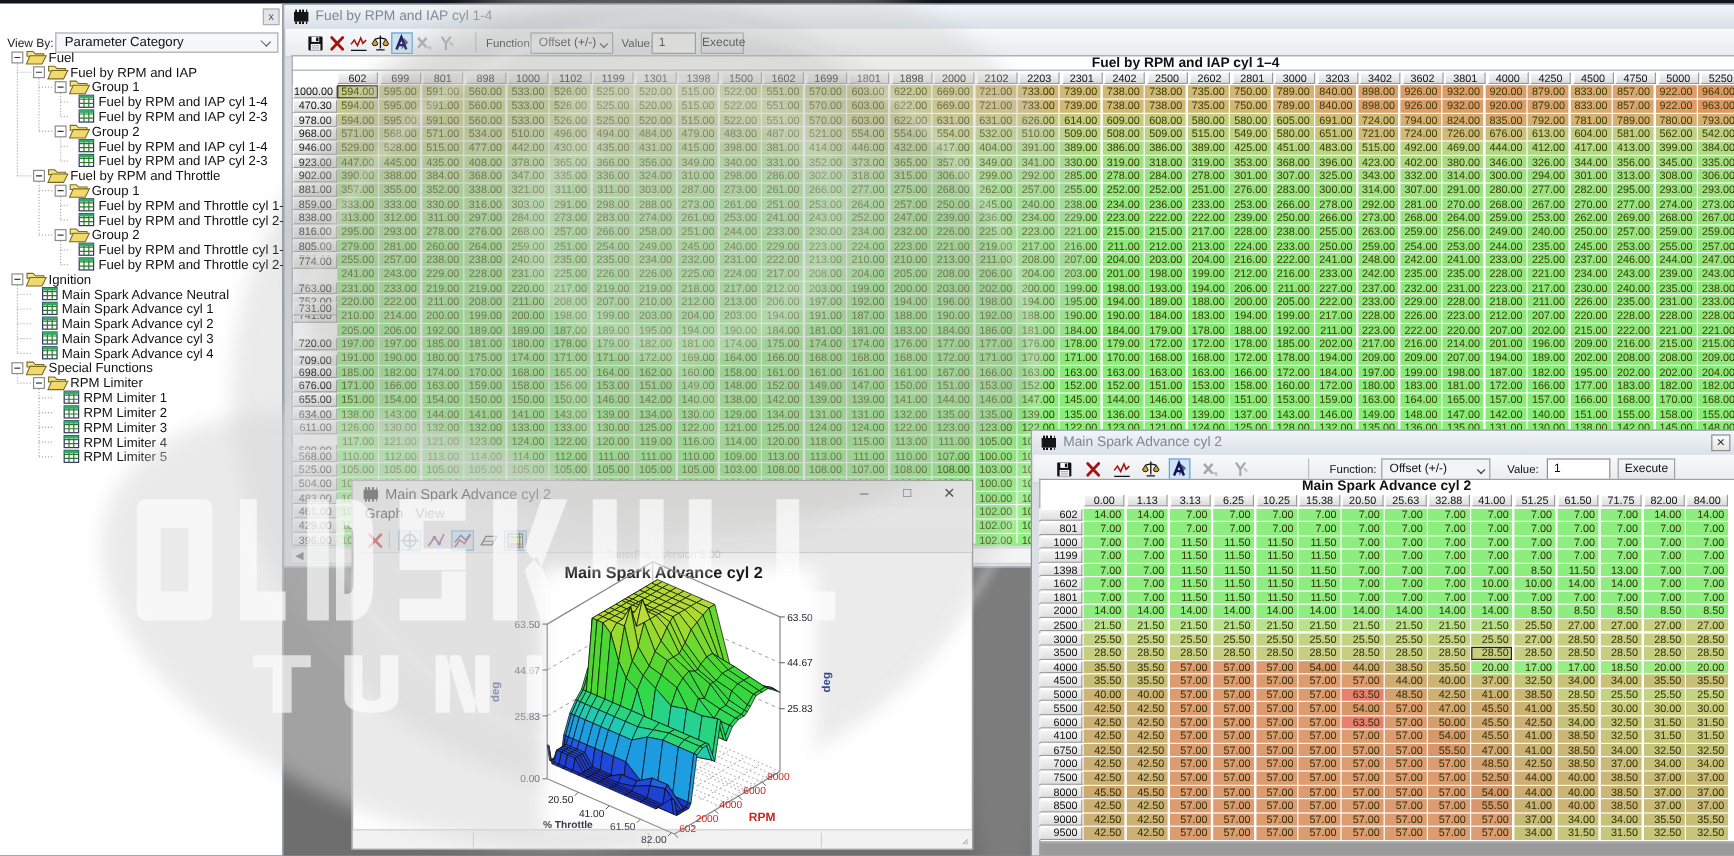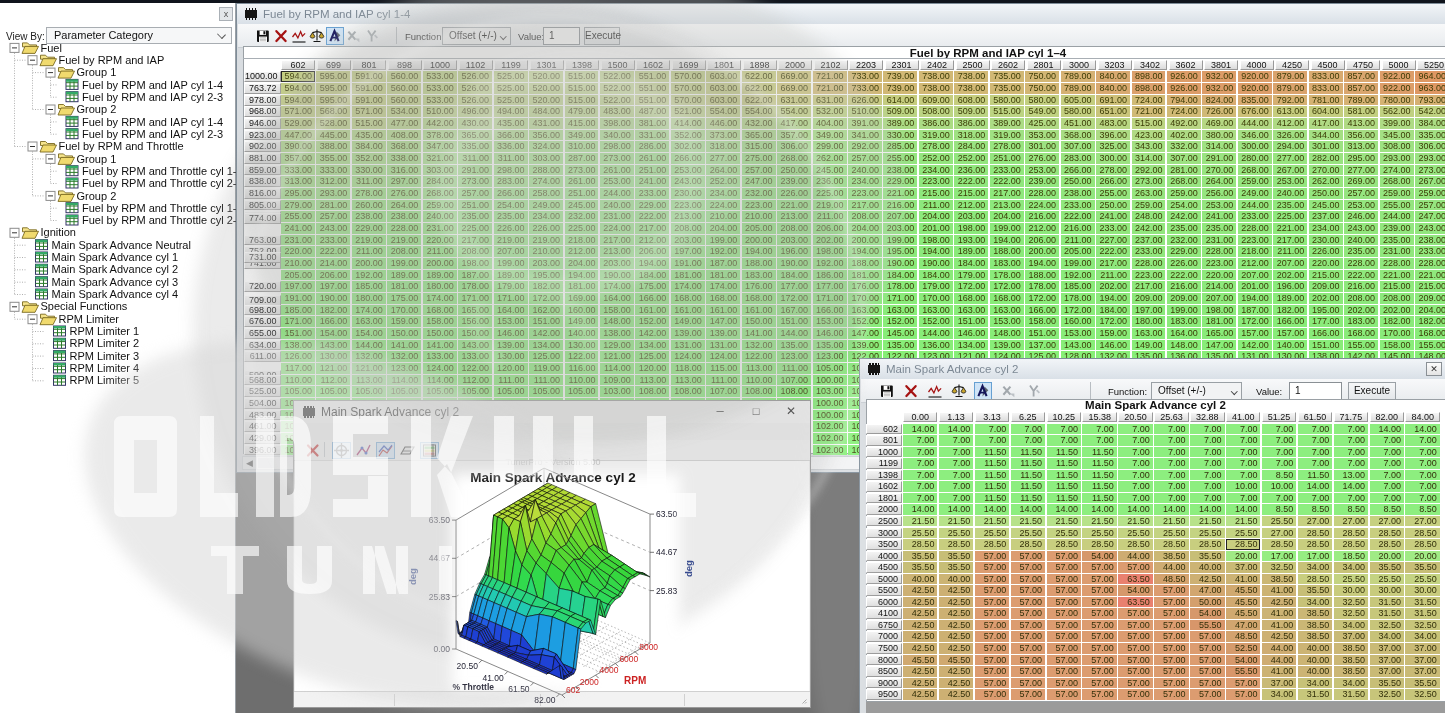--- a/index.html
+++ b/index.html
@@ -115,21 +115,21 @@
         <span class="vinput" style="left:305px;width:37px">1</span>
         <span class="exbtn" style="left:346px;width:36px">Execute</span>
       </div>
   <div id="fclient"></div>
 </div>
 <div class="abs" id="ftitle" style="left:236px;top:47px;width:1504px;text-align:center;font-size:11.5px;font-weight:bold">Fuel by RPM and IAP cyl 1–4</div>
 <div class="abs" style="left:243px;top:58px;width:1202px;height:1px;background:#a8aeb4"></div>
 <div class="fhd" style="left:281.0px;top:60px"><b style="width:34.0px">602</b><b style="width:34.0px">699</b><b style="width:34.0px">801</b><b style="width:34.0px">898</b><b style="width:34.0px">1000</b><b style="width:34.0px">1102</b><b style="width:34.0px">1199</b><b style="width:34.0px">1301</b><b style="width:34.0px">1398</b><b style="width:34.0px">1500</b><b style="width:34.0px">1602</b><b style="width:34.0px">1699</b><b style="width:34.0px">1801</b><b style="width:34.0px">1898</b><b style="width:34.0px">2000</b><b style="width:34.0px">2102</b><b style="width:34.0px">2203</b><b style="width:34.0px">2301</b><b style="width:34.0px">2402</b><b style="width:34.0px">2500</b><b style="width:34.0px">2602</b><b style="width:34.0px">2801</b><b style="width:34.0px">3000</b><b style="width:34.0px">3203</b><b style="width:34.0px">3402</b><b style="width:34.0px">3602</b><b style="width:34.0px">3801</b><b style="width:34.0px">4000</b><b style="width:34.0px">4250</b><b style="width:34.0px">4500</b><b style="width:34.0px">4750</b><b style="width:34.0px">5000</b><b style="width:34.0px">5250</b></div>
     <div class="frh" style="top:71.3px">1000.00</div>
     <div class="frow" style="top:71.3px;left:281.0px"><b class="p0" id="fsel">594.00</b><b class="p1">595.00</b><b class="p2">591.00</b><b class="p3">560.00</b><b class="p4">533.00</b><b class="p4">526.00</b><b class="p5">525.00</b><b class="p6">520.00</b><b class="p6">515.00</b><b class="p5">522.00</b><b class="p7">551.00</b><b class="p8">570.00</b><b class="p9">603.00</b><b class="p10">622.00</b><b class="p11">669.00</b><b class="p12">721.00</b><b class="p13">733.00</b><b class="p13">739.00</b><b class="p13">738.00</b><b class="p13">738.00</b><b class="p13">735.00</b><b class="p14">750.00</b><b class="p15">789.00</b><b class="p16">840.00</b><b class="p17">898.00</b><b class="p18">926.00</b><b class="p18">932.00</b><b class="p19">920.00</b><b class="p20">879.00</b><b class="p21">833.00</b><b class="p22">857.00</b><b class="p19">922.00</b><b class="p23">964.00</b></div>
-    <div class="frh" style="top:83.0px">763.72</div>
+    <div class="frh" style="top:83.0px">470.30</div>
     <div class="frow" style="top:83.0px;left:281.0px"><b class="p0">594.00</b><b class="p1">595.00</b><b class="p2">591.00</b><b class="p3">560.00</b><b class="p4">533.00</b><b class="p4">526.00</b><b class="p5">525.00</b><b class="p6">520.00</b><b class="p6">515.00</b><b class="p5">522.00</b><b class="p7">551.00</b><b class="p8">570.00</b><b class="p9">603.00</b><b class="p10">622.00</b><b class="p11">669.00</b><b class="p12">721.00</b><b class="p13">733.00</b><b class="p13">739.00</b><b class="p13">738.00</b><b class="p13">738.00</b><b class="p13">735.00</b><b class="p14">750.00</b><b class="p15">789.00</b><b class="p16">840.00</b><b class="p17">898.00</b><b class="p18">926.00</b><b class="p18">932.00</b><b class="p19">920.00</b><b class="p20">879.00</b><b class="p21">833.00</b><b class="p22">857.00</b><b class="p19">922.00</b><b class="p23">963.00</b></div>
     <div class="frh" style="top:95px">978.00</div>
     <div class="frow" style="top:94.6px;left:281.0px"><b class="p0">594.00</b><b class="p1">595.00</b><b class="p2">591.00</b><b class="p3">560.00</b><b class="p4">533.00</b><b class="p4">526.00</b><b class="p5">525.00</b><b class="p6">520.00</b><b class="p6">515.00</b><b class="p5">522.00</b><b class="p7">551.00</b><b class="p8">570.00</b><b class="p9">603.00</b><b class="p10">622.00</b><b class="p24">631.00</b><b class="p24">631.00</b><b class="p25">626.00</b><b class="p26">614.00</b><b class="p26">609.00</b><b class="p27">608.00</b><b class="p28">580.00</b><b class="p28">580.00</b><b class="p9">605.00</b><b class="p29">691.00</b><b class="p12">724.00</b><b class="p30">794.00</b><b class="p31">824.00</b><b class="p21">835.00</b><b class="p32">792.00</b><b class="p33">781.00</b><b class="p15">789.00</b><b class="p33">780.00</b><b class="p32">793.00</b></div>
     <div class="frh" style="top:106.3px">968.00</div>
     <div class="frow" style="top:106.3px;left:281.0px"><b class="p8">571.00</b><b class="p8">568.00</b><b class="p8">571.00</b><b class="p4">534.00</b><b class="p34">510.00</b><b class="p35">496.00</b><b class="p36">494.00</b><b class="p37">484.00</b><b class="p38">479.00</b><b class="p37">483.00</b><b class="p37">487.00</b><b class="p6">521.00</b><b class="p7">554.00</b><b class="p7">554.00</b><b class="p7">554.00</b><b class="p4">532.00</b><b class="p34">510.00</b><b class="p34">509.00</b><b class="p34">508.00</b><b class="p34">509.00</b><b class="p6">515.00</b><b class="p39">549.00</b><b class="p28">580.00</b><b class="p40">651.00</b><b class="p12">721.00</b><b class="p12">724.00</b><b class="p41">726.00</b><b class="p42">676.00</b><b class="p26">613.00</b><b class="p9">604.00</b><b class="p28">581.00</b><b class="p3">562.00</b><b class="p43">542.00</b></div>
     <div class="frh" style="top:118.0px">946.00</div>
     <div class="frow" style="top:118.0px;left:281.0px"><b class="p4">529.00</b><b class="p4">528.00</b><b class="p6">515.00</b><b class="p38">477.00</b><b class="p44">442.00</b><b class="p45">430.00</b><b class="p45">435.00</b><b class="p45">431.00</b><b class="p46">415.00</b><b class="p47">398.00</b><b class="p48">381.00</b><b class="p46">414.00</b><b class="p49">446.00</b><b class="p45">432.00</b><b class="p46">417.00</b><b class="p47">404.00</b><b class="p50">391.00</b><b class="p50">389.00</b><b class="p48">386.00</b><b class="p48">386.00</b><b class="p50">389.00</b><b class="p51">425.00</b><b class="p52">451.00</b><b class="p37">483.00</b><b class="p6">515.00</b><b class="p36">492.00</b><b class="p53">469.00</b><b class="p44">444.00</b><b class="p54">412.00</b><b class="p46">417.00</b><b class="p46">413.00</b><b class="p47">399.00</b><b class="p48">384.00</b></div>
     <div class="frh" style="top:129.7px">923.00</div>
     <div class="frow" style="top:129.7px;left:281.0px"><b class="p49">447.00</b><b class="p44">445.00</b><b class="p45">435.00</b><b class="p55">408.00</b><b class="p56">378.00</b><b class="p57">365.00</b><b class="p57">366.00</b><b class="p58">356.00</b><b class="p59">349.00</b><b class="p60">340.00</b><b class="p61">331.00</b><b class="p62">352.00</b><b class="p63">373.00</b><b class="p57">365.00</b><b class="p58">357.00</b><b class="p59">349.00</b><b class="p60">341.00</b><b class="p64">330.00</b><b class="p65">319.00</b><b class="p65">318.00</b><b class="p65">319.00</b><b class="p58">353.00</b><b class="p57">368.00</b><b class="p66">396.00</b><b class="p51">423.00</b><b class="p47">402.00</b><b class="p67">380.00</b><b class="p68">346.00</b><b class="p64">326.00</b><b class="p68">344.00</b><b class="p58">356.00</b><b class="p68">345.00</b><b class="p61">335.00</b></div>
     <div class="frh" style="top:141.3px">902.00</div>
@@ -292,20 +292,24 @@
     <div class="srow" style="top:689.2px;left:903.0px"><b class="p131">42.50</b><b class="p131">42.50</b><b class="p118">57.00</b><b class="p118">57.00</b><b class="p118">57.00</b><b class="p118">57.00</b><b class="p118">57.00</b><b class="p118">57.00</b><b class="p118">57.00</b><b class="p118">57.00</b><b class="p128">34.00</b><b class="p137">31.50</b><b class="p137">31.50</b><b class="p127">32.50</b><b class="p127">32.50</b></div>
 
 <div class="abs" id="gwin">
   <div id="gtbar">
         <span class="chip" style="left:9px;top:7px"></span>
         <span style="position:absolute;left:27px">Main Spark Advance cyl 2</span>
     <span class="gwbtn" style="right:75px">–</span>
     <span class="gwbtn" style="right:39px;font-size:11px">□</span>
     <span class="gwbtn" style="right:4px;font-size:12px">✕</span>
   </div>
+  <div id="gmenu">
+        <span style="position:absolute;left:10px">Graph</span>
+        <span style="position:absolute;left:52px">View</span>
+      </div>
   <div id="gtool">
     <svg class="gbtn" style="left:9px" viewBox="0 0 19 17">
           <path d="M5 3.5 14.5 13.5M14.5 3.5 5 13.5" stroke="#c01818" stroke-width="2.2" stroke-linecap="round"></path>
         </svg>
     <span class="sep" style="left:30px;top:2px;height:15px"></span>
     <span class="gbtn pressed" style="left:38px"></span>
     <svg class="gbtn" style="left:38px" viewBox="0 0 19 17">
           <circle cx="9.5" cy="8.5" r="5" fill="none" stroke="#111" stroke-width="1.3"></circle>
           <path d="M9.5 1v15M2 8.5h15" stroke="#111" stroke-width="1.3"></path>
           <circle cx="9.5" cy="8.5" r="1.4" fill="#111"></circle>

